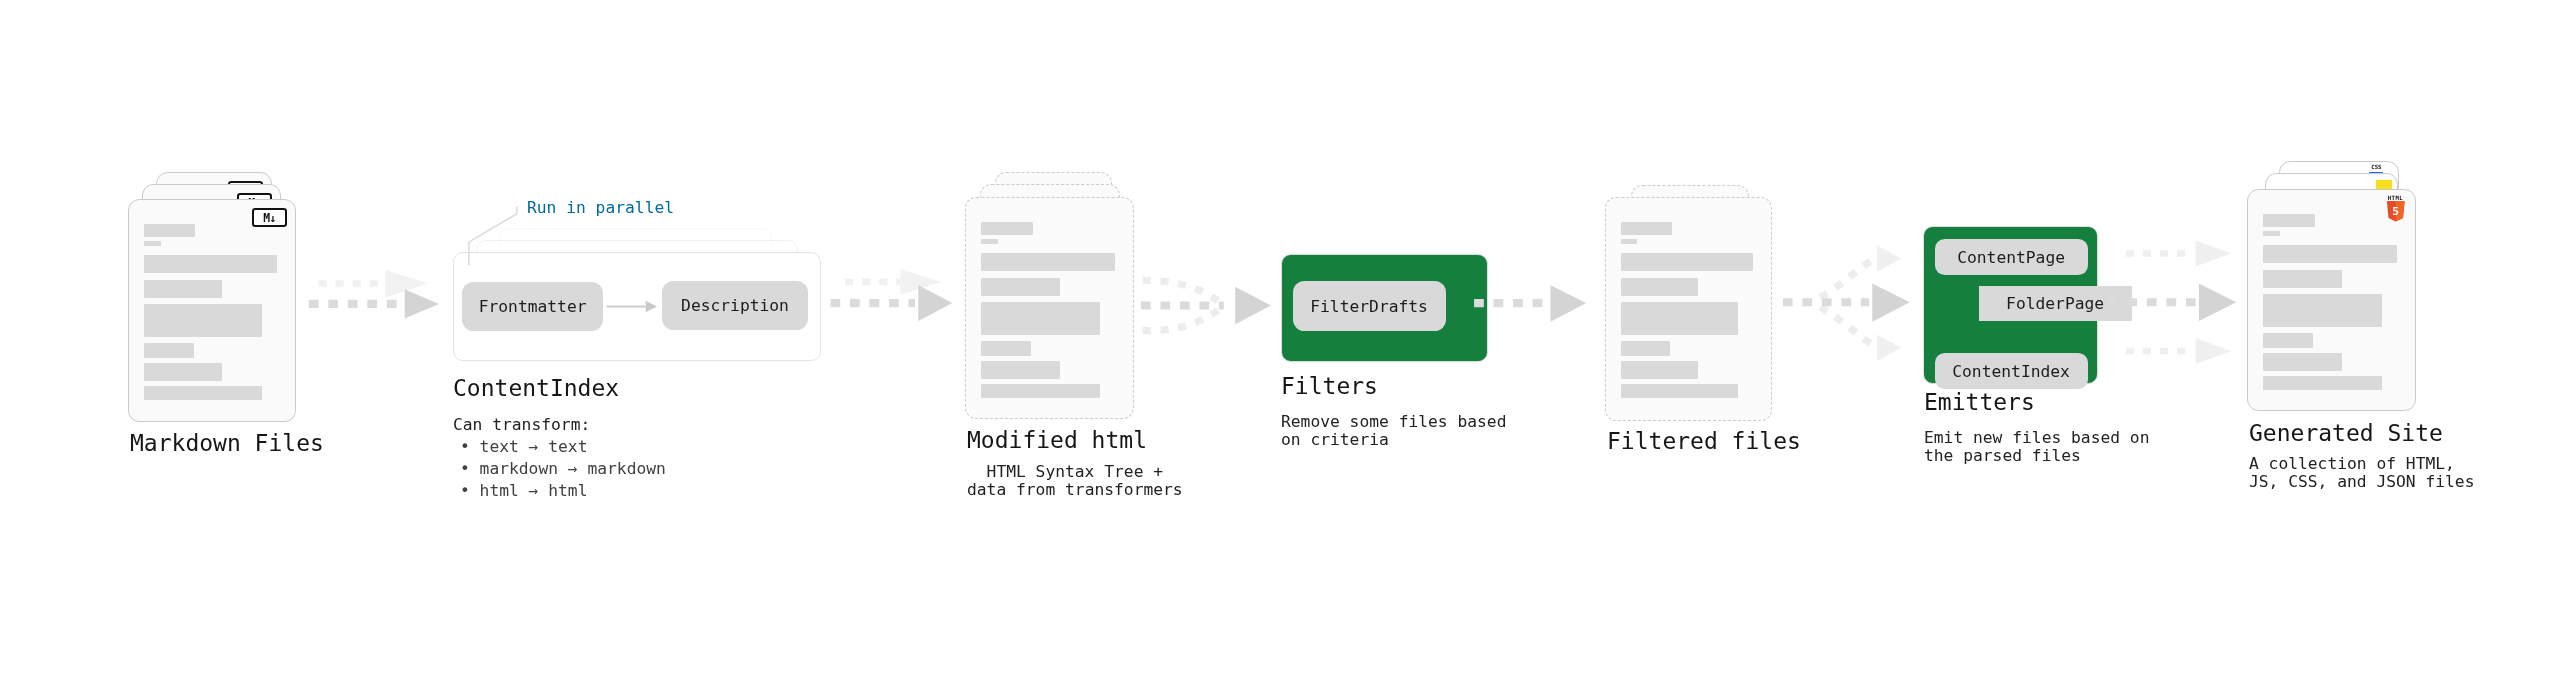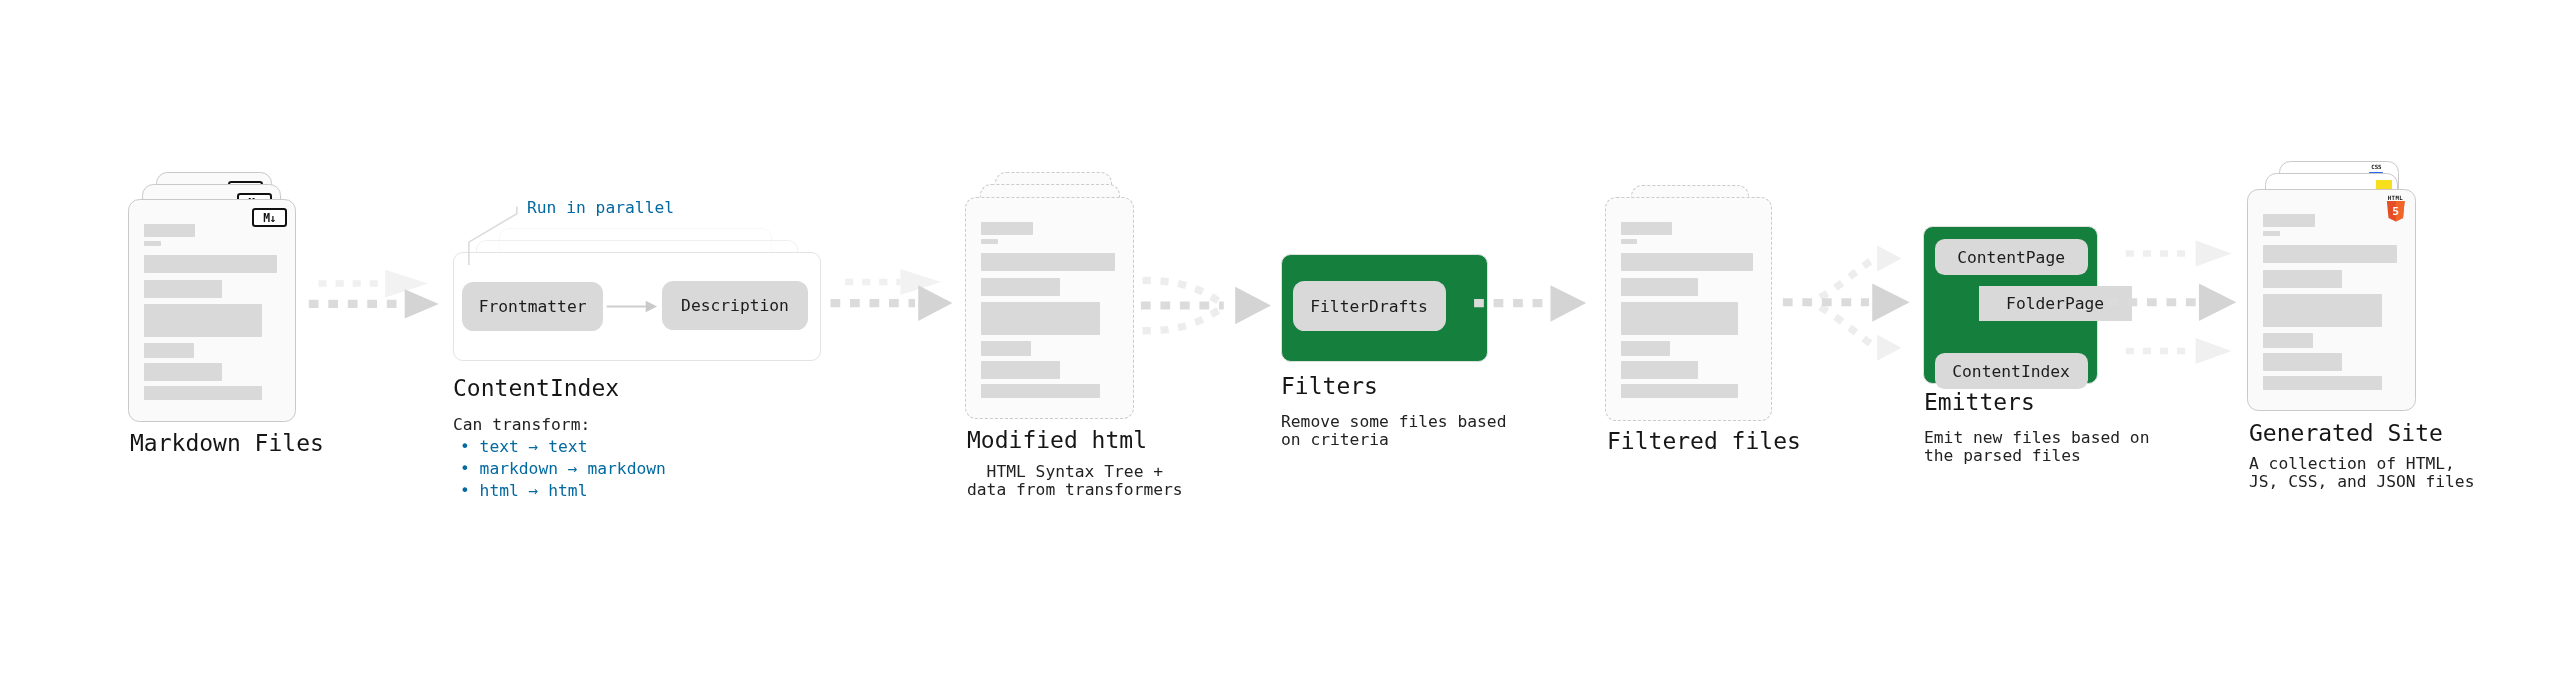--- a/index.html
+++ b/index.html
@@ -36,21 +36,21 @@
   .pill{position:absolute;background:#d9d9d9;border-radius:11.4px;
     display:flex;align-items:center;justify-content:center;
     font-size:16.3px;color:#1c1c1c;white-space:nowrap;}
   .tlayer{position:absolute;border:1.2px solid #e3e3e3;border-radius:9.8px;background:#ffffff;}
   .tlayer.mid{opacity:0.5;}
   .tlayer.back{opacity:0.25;}
   .pillarrow{position:absolute;top:47px;}
   
   .title{position:absolute;font-size:23px;font-weight:500;line-height:28px;color:#161616;white-space:nowrap;}
   .desc{position:absolute;font-size:16.3px;line-height:18px;color:#222;white-space:nowrap;}
-  .bullets{position:absolute;font-size:16.3px;line-height:22px;color:#0369a1;white-space:nowrap;}
+  .bullets{position:absolute;font-size:16.3px;line-height:22px;color:#404040;white-space:nowrap;}
   .note{position:absolute;font-size:16.3px;color:#0369a1;white-space:nowrap;}
   .overlay{position:absolute;left:0;top:0;pointer-events:none;}
 </style>
 </head>
 <body>
 
 <div class="canvas">
 
   <div>
     <div class="filecard solid" style="left:156px;top:172px;width:114px;height:205px;">

